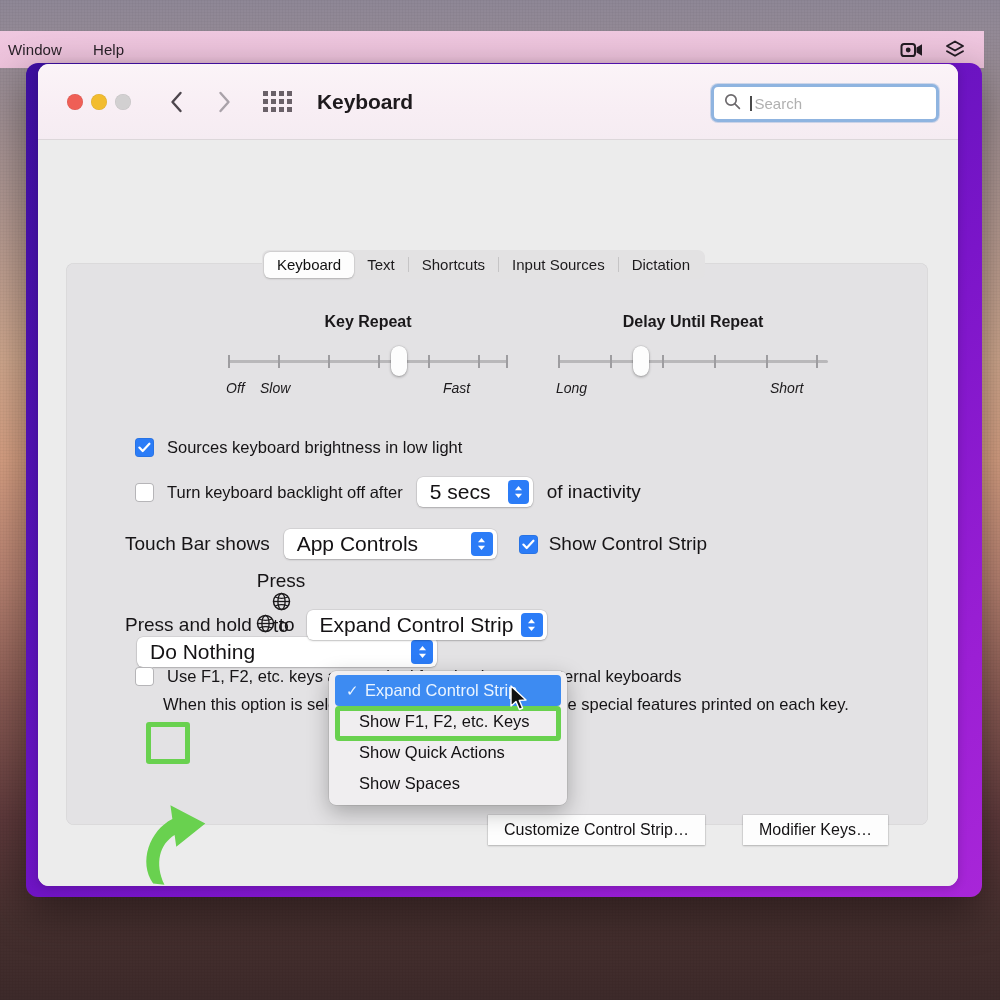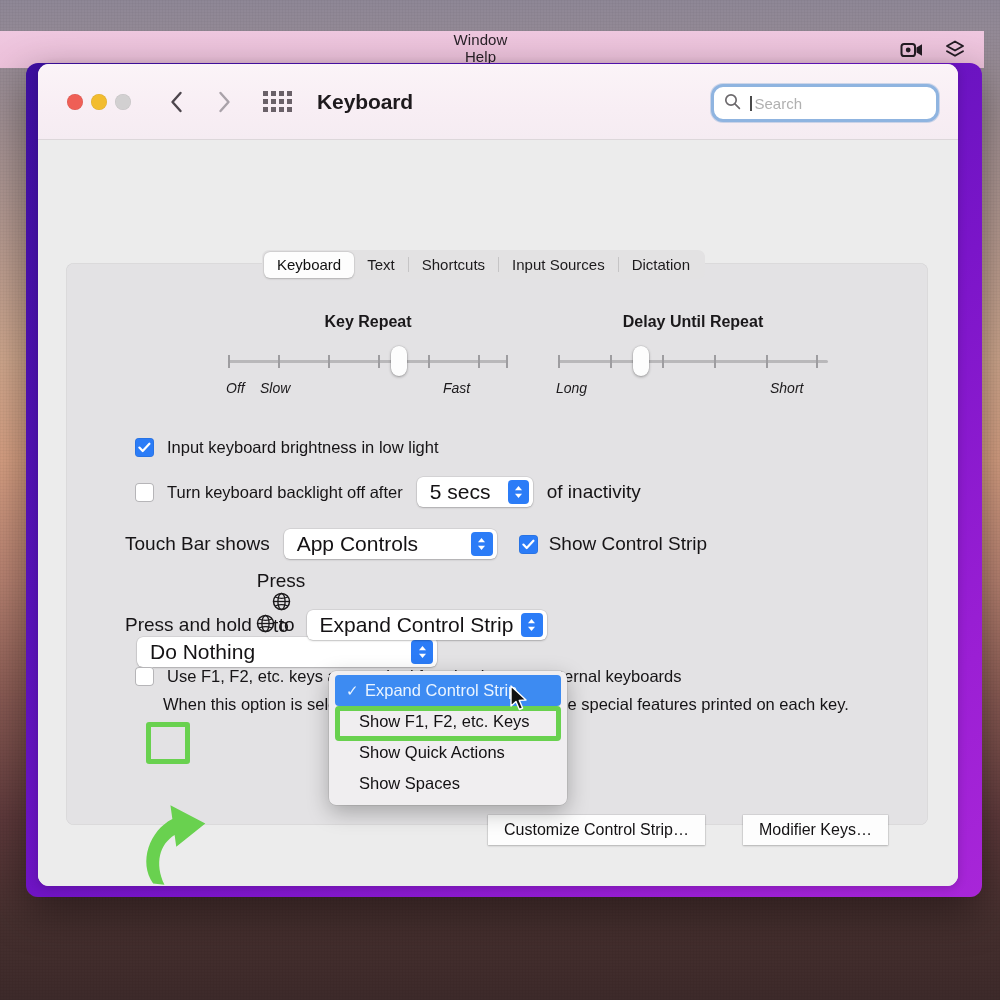--- a/index.html
+++ b/index.html
@@ -34,21 +34,20 @@
     opacity:.7;
   }
 
   
   #menubar {
     position:absolute; left:0; top:31px; width:984px; height:37px;
     background:linear-gradient(180deg,#efc8e0 0%,#eec4dd 50%,#edc2db 100%);
     display:flex; align-items:center;
     padding-left:8px;
     z-index:5;
-    flex-direction:column;
   }
   .menu-item {
     font-size:15px; color:#2a2229; margin-right:31px; letter-spacing:.1px;
   }
   #menu-right {
     position:absolute; right:16px; top:0; height:37px;
     display:flex; align-items:center; gap:20px;
   }
   .menu-icon { width:24px; height:22px; display:block; }
 
@@ -99,21 +98,21 @@
   #grid-icon span { width:5px; height:5px; background:#6a6168; display:block; }
 
   #window-title {
     margin-left:25px; font-size:21px; font-weight:bold; color:#1e1a1d;
     letter-spacing:-.1px;
   }
 
   #search-wrap {
     position:absolute; right:19px; top:20px;
     width:228px; height:38px;
-    border-radius:12px;
+    border-radius:7px;
     border:3px solid #8fb4e0;
     background:#fff;
     display:flex; align-items:center;
     box-shadow:0 0 0 1px rgba(120,160,210,.35);
   }
   #search-icon-el { margin-left:10px; display:block; }
   #search-caret {
     width:1.5px; height:15px; background:#4a4a4a; margin-left:9px;
   }
   #search-input {
@@ -392,21 +391,21 @@
         <span style="left:212px">Short</span>
       </div>
     </div>
 
     <div class="row" style="left:97px; top:298px;">
       <span class="checkbox checked">
         <svg width="13" height="11" viewBox="0 0 13 11">
           <path d="M1.4 5.6 L4.7 9 L11.4 1.7" fill="none" stroke="#fff" stroke-width="2.2" stroke-linecap="round" stroke-linejoin="round"></path>
         </svg>
       </span>
-      <span class="row-label">Input keyboard brightness in low light</span>
+      <span class="row-label">Sources keyboard brightness in low light</span>
     </div>
 
     <div class="row" style="left:97px; top:337px;">
       <span class="checkbox"></span>
       <span class="row-label">Turn keyboard backlight off after</span>
       <span class="popup" style="width:116px; margin-left:14px;">
         <span class="popup-text">5 secs</span>
         <span class="stepper-small">
           <svg width="11" height="16" viewBox="0 0 11 16">
             <path d="M5.5 2 L9 6.3 L2 6.3 Z" fill="#fff"></path>

